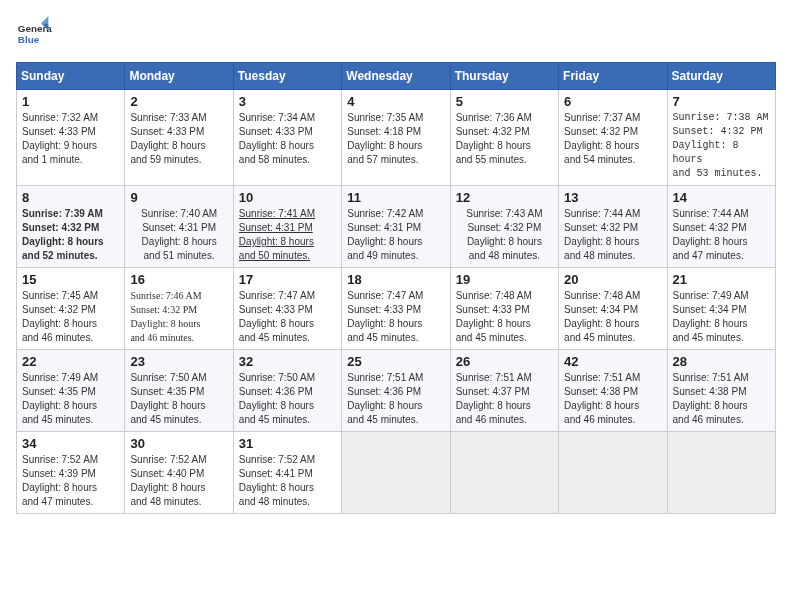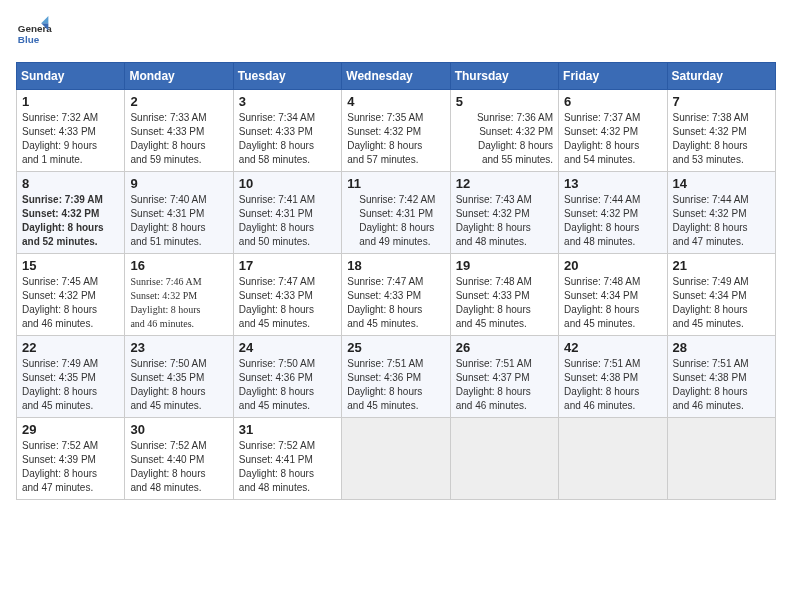--- a/index.html
+++ b/index.html
@@ -129,78 +129,78 @@
         <td>
           <span class="day-number">3</span>
           <div class="day-info" style="white-space: pre-line;">Sunrise: 7:34 AM
 Sunset: 4:33 PM
 Daylight: 8 hours
 and 58 minutes.</div>
         </td>
         <td>
           <span class="day-number">4</span>
           <div class="day-info" style="white-space: pre-line;">Sunrise: 7:35 AM
-Sunset: 4:32 PM
+Sunset: 4:18 PM
 Daylight: 8 hours
 and 57 minutes.</div>
         </td>
         <td>
           <span class="day-number">5</span>
-          <div class="day-info" style="white-space: pre-line; text-align: right;">Sunrise: 7:36 AM
+          <div class="day-info" style="white-space: pre-line;">Sunrise: 7:36 AM
 Sunset: 4:32 PM
 Daylight: 8 hours
 and 55 minutes.</div>
         </td>
         <td>
           <span class="day-number">6</span>
           <div class="day-info" style="white-space: pre-line;">Sunrise: 7:37 AM
 Sunset: 4:32 PM
 Daylight: 8 hours
 and 54 minutes.</div>
         </td>
         <td>
           <span class="day-number">7</span>
-          <div class="day-info" style="white-space: pre-line;">Sunrise: 7:38 AM
+          <div class="day-info" style="white-space: pre-line; font-family: Liberation Mono, monospace;">Sunrise: 7:38 AM
 Sunset: 4:32 PM
 Daylight: 8 hours
 and 53 minutes.</div>
         </td>
       </tr>
       <tr>
         <td>
           <span class="day-number">8</span>
           <div class="day-info" style="white-space: pre-line; font-weight: bold;">Sunrise: 7:39 AM
 Sunset: 4:32 PM
 Daylight: 8 hours
 and 52 minutes.</div>
         </td>
         <td>
           <span class="day-number">9</span>
-          <div class="day-info" style="white-space: pre-line;">Sunrise: 7:40 AM
+          <div class="day-info" style="white-space: pre-line; text-align: center;">Sunrise: 7:40 AM
 Sunset: 4:31 PM
 Daylight: 8 hours
 and 51 minutes.</div>
         </td>
         <td>
           <span class="day-number">10</span>
-          <div class="day-info" style="white-space: pre-line;">Sunrise: 7:41 AM
+          <div class="day-info" style="white-space: pre-line; text-decoration: underline;">Sunrise: 7:41 AM
 Sunset: 4:31 PM
 Daylight: 8 hours
 and 50 minutes.</div>
         </td>
         <td>
           <span class="day-number">11</span>
-          <div class="day-info" style="white-space: pre-line; margin-left: 12px;">Sunrise: 7:42 AM
+          <div class="day-info" style="white-space: pre-line;">Sunrise: 7:42 AM
 Sunset: 4:31 PM
 Daylight: 8 hours
 and 49 minutes.</div>
         </td>
         <td>
           <span class="day-number">12</span>
-          <div class="day-info" style="white-space: pre-line;">Sunrise: 7:43 AM
+          <div class="day-info" style="white-space: pre-line; text-align: center;">Sunrise: 7:43 AM
 Sunset: 4:32 PM
 Daylight: 8 hours
 and 48 minutes.</div>
         </td>
         <td>
           <span class="day-number">13</span>
           <div class="day-info" style="white-space: pre-line;">Sunrise: 7:44 AM
 Sunset: 4:32 PM
 Daylight: 8 hours
 and 48 minutes.</div>
@@ -273,21 +273,21 @@
 and 45 minutes.</div>
         </td>
         <td>
           <span class="day-number">23</span>
           <div class="day-info" style="white-space: pre-line;">Sunrise: 7:50 AM
 Sunset: 4:35 PM
 Daylight: 8 hours
 and 45 minutes.</div>
         </td>
         <td>
-          <span class="day-number">24</span>
+          <span class="day-number">32</span>
           <div class="day-info" style="white-space: pre-line;">Sunrise: 7:50 AM
 Sunset: 4:36 PM
 Daylight: 8 hours
 and 45 minutes.</div>
         </td>
         <td>
           <span class="day-number">25</span>
           <div class="day-info" style="white-space: pre-line;">Sunrise: 7:51 AM
 Sunset: 4:36 PM
 Daylight: 8 hours
@@ -310,21 +310,21 @@
         <td>
           <span class="day-number">28</span>
           <div class="day-info" style="white-space: pre-line;">Sunrise: 7:51 AM
 Sunset: 4:38 PM
 Daylight: 8 hours
 and 46 minutes.</div>
         </td>
       </tr>
       <tr>
         <td>
-          <span class="day-number">29</span>
+          <span class="day-number">34</span>
           <div class="day-info" style="white-space: pre-line;">Sunrise: 7:52 AM
 Sunset: 4:39 PM
 Daylight: 8 hours
 and 47 minutes.</div>
         </td>
         <td>
           <span class="day-number">30</span>
           <div class="day-info" style="white-space: pre-line;">Sunrise: 7:52 AM
 Sunset: 4:40 PM
 Daylight: 8 hours

